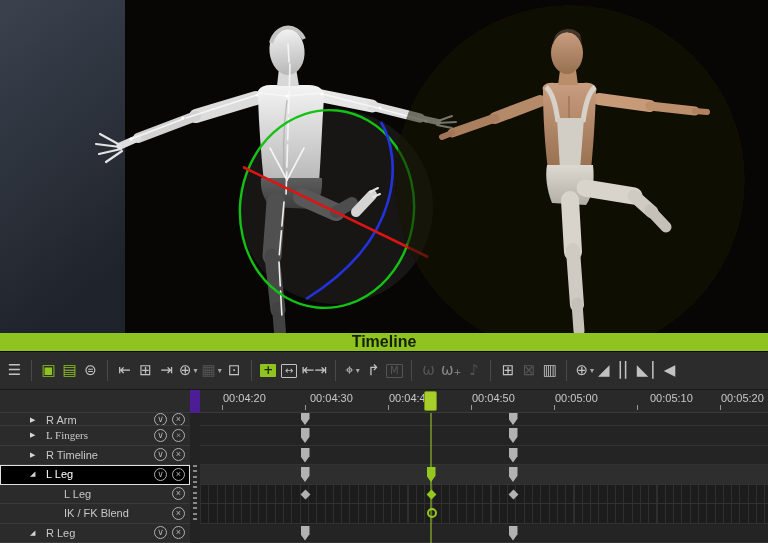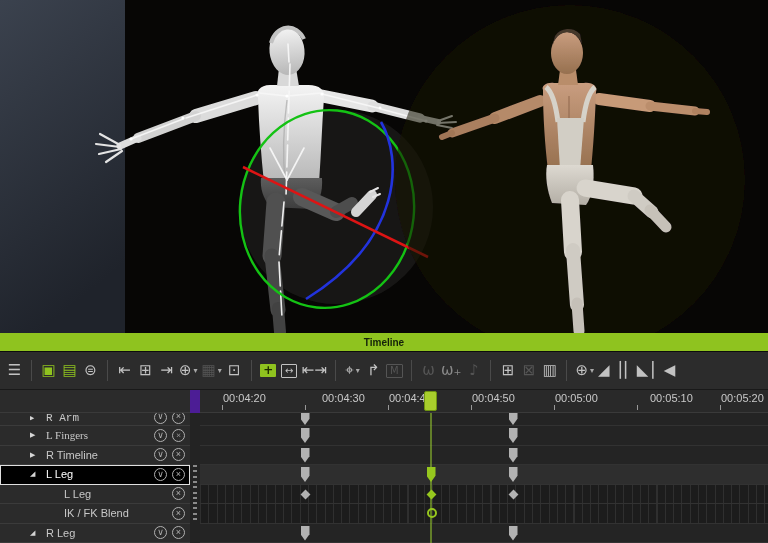--- a/index.html
+++ b/index.html
@@ -2,21 +2,21 @@
 <html><head>
 <meta charset="utf-8">
 <style>
   html,body{margin:0;padding:0;background:#000;}
   body{width:768px;height:543px;overflow:hidden;font-family:"Liberation Sans",sans-serif;position:relative;}
   
   .viewport{position:relative;width:768px;height:333px;background:#060606;overflow:hidden;}
   .viewport svg{display:block;}
   
   .tl-header{height:18px;background:#8fc31f;border-bottom:1px solid #0d0d0d;display:flex;align-items:center;justify-content:center;}
-  .tl-header span{font-size:10px;font-weight:bold;color:#14210a;}
+  .tl-header span{font-size:16px;font-weight:bold;color:#14210a;}
   
   .toolbar{height:37px;background:#2c2c2c;border-bottom:1px solid #191919;display:flex;align-items:center;padding:0 6px;gap:4px;overflow:hidden;white-space:nowrap;}
   .icon{min-width:17px;height:24px;display:inline-flex;align-items:center;justify-content:center;color:#c2c2c2;font-size:15px;font-family:"DejaVu Sans",sans-serif;line-height:1;flex:0 0 auto;}
   .icon .glyph{display:inline-block;}
   .icon.accent{color:#8fc31f;}
   .icon.dim{color:#8a8a8a;}
   .icon.disabled{color:#555;}
   .icon .caret{font-size:8px;color:#a8a8a8;margin-left:2px;}
   .icon.boxed .glyph{border:1px solid currentColor;font-size:10px;padding:1px 3px;border-radius:1px;}
   .icon.greenbox .glyph{background:#8fc31f;color:#1d2b00;width:16px;height:13px;font-size:12px;font-weight:bold;line-height:13px;text-align:center;border-radius:1px;}
@@ -26,21 +26,21 @@
   .ruler-left{position:absolute;left:0;top:0;width:190px;height:23px;background:#2b2b2b;border-bottom:1px solid #3a3a3a;box-sizing:border-box;}
   .ruler{position:absolute;left:200px;right:0;top:0;height:23px;background:#292929;border-bottom:1px solid #3a3a3a;box-sizing:border-box;overflow:hidden;}
   .rlabel{position:absolute;top:2px;font-size:11px;color:#c9c9c9;}
   .rtick{position:absolute;bottom:2px;width:1px;height:5px;background:#989898;}
   .ph-block{position:absolute;top:1px;width:13px;height:20px;background:#a8ce2c;border:1px solid #6f9410;border-radius:2px;box-sizing:border-box;}
   .rows-left{position:absolute;left:0;top:23px;width:190px;}
   .strip{position:absolute;left:190px;top:23px;width:10px;height:130px;background:#232323;}
   .dash{position:absolute;left:3px;width:4px;height:2px;background:#8a8a8a;}
   .rows-right{position:absolute;left:200px;top:23px;right:0;height:130px;}
   .trow{display:flex;align-items:center;background:#2b2b2b;border-bottom:1px solid #3b3b3b;box-sizing:border-box;color:#c8c8c8;font-size:11px;overflow:hidden;}
-  .trow.clip{align-items:flex-end;font-family:Liberation Mono, monospace;}
+  .trow.clip{align-items:flex-start;}
   .trow.clip .inner{margin-bottom:1px;}
   .trow .inner{display:flex;align-items:center;width:100%;}
   .trow.selected{background:#000;outline:1px solid #e0e0e0;outline-offset:-1px;color:#fff;}
   .tri{width:11px;margin-left:30px;font-size:7px;color:#d5d5d5;flex:0 0 auto;}
   .tlabel{flex:1;margin-left:5px;white-space:nowrap;}
   .trow.child .tlabel{margin-left:64px;}
   .circ{width:13px;height:13px;border:1px solid #b0b0b0;border-radius:50%;color:#b0b0b0;font-size:9px;line-height:11px;text-align:center;margin-right:5px;box-sizing:border-box;flex:0 0 auto;}
   .rrow{position:relative;background:#242424;border-bottom:1px solid #323232;box-sizing:border-box;overflow:hidden;}
   .rrow.selrow{background:#2e2e2e;}
   .rrow.grid{background-color:#1c1c1c;background-image:repeating-linear-gradient(90deg,#2f2f2f 0 1px,transparent 1px 8.3px);}
@@ -287,21 +287,21 @@
     <span class="icon">
       <span class="glyph">▏◀</span>
     </span>
   </div>
 
 <div class="tl-body">
   <div class="ruler-left"></div>
   <div class="ruler" id="ruler">
       <span class="rlabel" style="left: 23px;">00:04:20</span>
       <span class="rtick" style="left: 22px;"></span>
-      <span class="rlabel" style="left: 122px;">00:04:30</span>
+      <span class="rlabel" style="left: 110px;">00:04:30</span>
       <span class="rtick" style="left: 105px;"></span>
       <span class="rlabel" style="left: 189px;">00:04:40</span>
       <span class="rtick" style="left: 188px;"></span>
       <span class="rlabel" style="left: 272px;">00:04:50</span>
       <span class="rtick" style="left: 271px;"></span>
       <span class="rlabel" style="left: 355px;">00:05:00</span>
       <span class="rtick" style="left: 354px;"></span>
       <span class="rlabel" style="left: 450px;">00:05:10</span>
       <span class="rtick" style="left: 437px;"></span>
       <span class="rlabel" style="left: 521px;">00:05:20</span>

